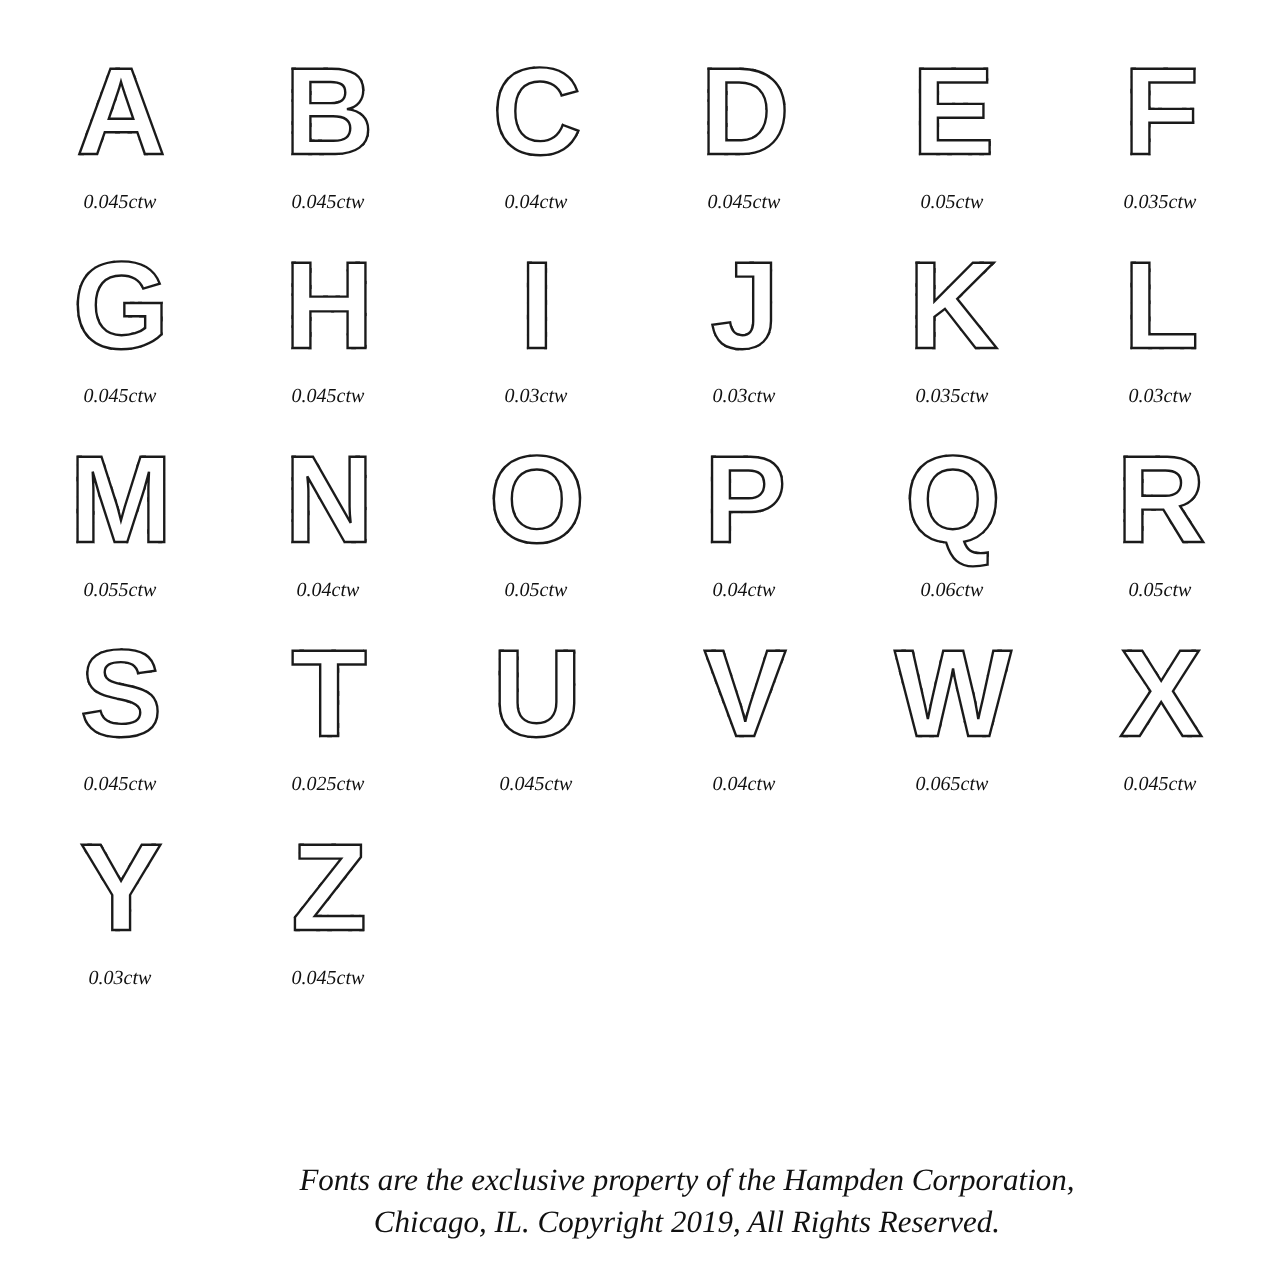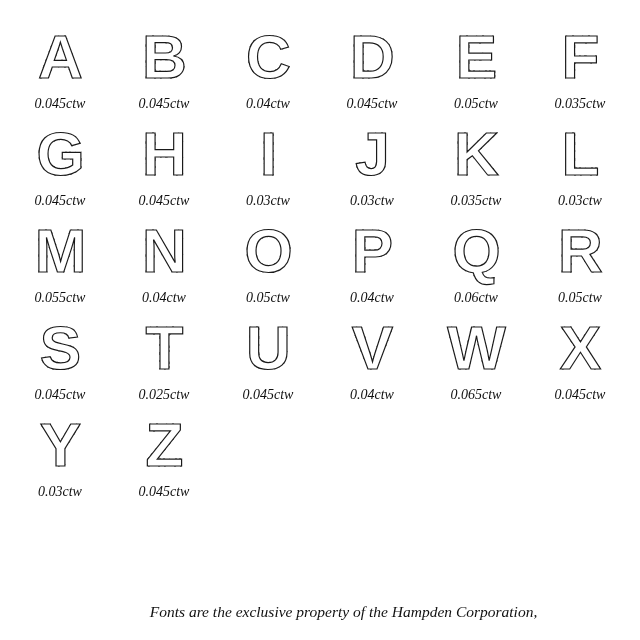--- a/index.html
+++ b/index.html
@@ -63,21 +63,21 @@
       radial-gradient(circle at 46% 86%, #2a2a2a 0 1.1px, rgba(0,0,0,0) 1.4px),
       radial-gradient(circle at 88% 76%, #2a2a2a 0 1.1px, rgba(0,0,0,0) 1.4px);
     background-size: 16px 16px;
     -webkit-background-clip: text;
     background-clip: text;
   }
   .ctw {
     margin-top: 4px;
     font-family: "Liberation Serif", serif;
     font-style: italic;
-    font-size: 14px;
+    font-size: 10px;
     color: #111111;
     white-space: nowrap;
   }
   .footer {
     position: absolute;
     left: 0;
     right: 0;
     bottom: 18px;
     text-align: center;
     font-family: "Liberation Serif", serif;
@@ -248,15 +248,16 @@
       <div class="cell">
         <div class="glyph-wrap">
           <div class="glyph">Z</div>
         </div>
         <div class="ctw">0.045ctw</div>
       </div>
     </div>
 
   <div class="footer">
     <div>Fonts are the exclusive property of the Hampden Corporation,</div>
+    <div>Chicago, IL. Copyright 2019, All Rights Reserved.</div>
   </div>
 
 </div>
 
 </body></html>

